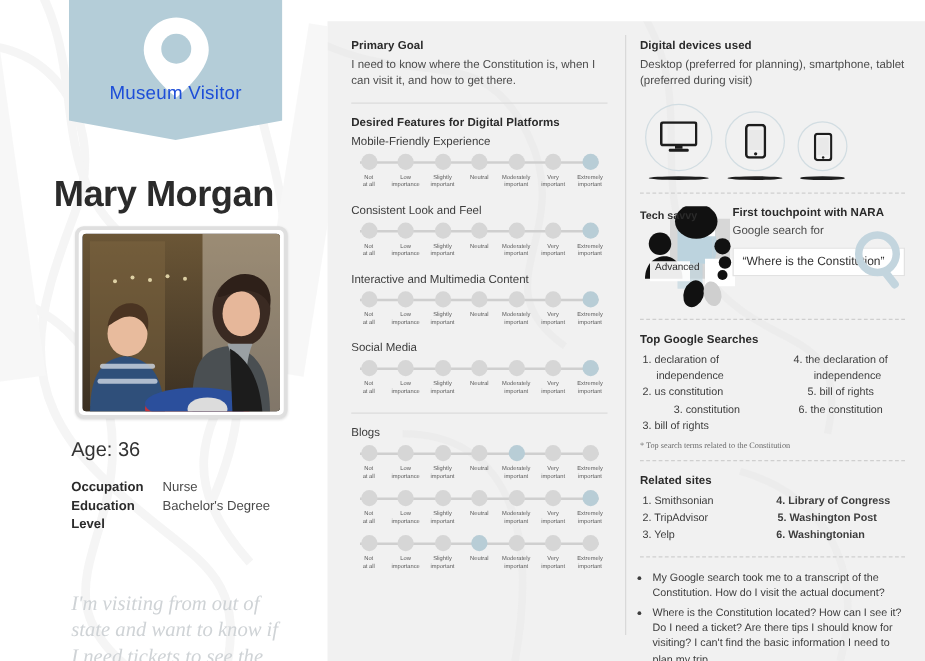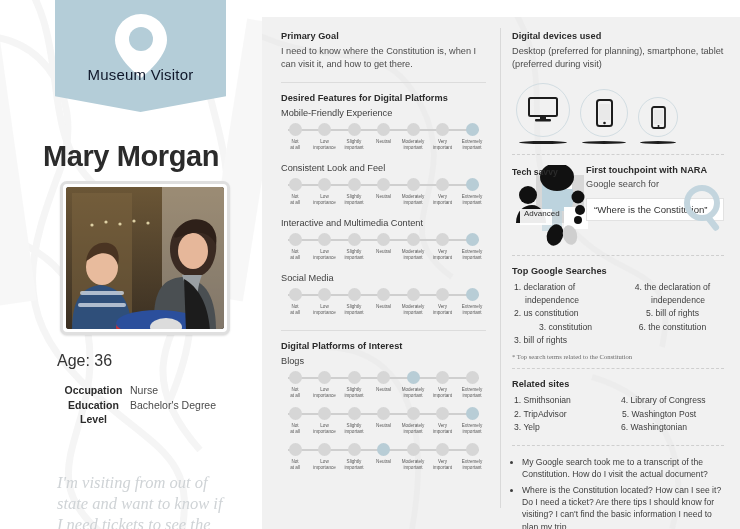--- a/index.html
+++ b/index.html
@@ -19,37 +19,37 @@
   
   .left{position:absolute;left:0;top:0;width:262px;height:529px;}
   .ribbon{
     position:absolute;left:55px;top:0;width:171px;height:112px;
     background:#b4cdd8;
     clip-path:polygon(0 0,100% 0,100% 86%,50% 100%,0 86%);
   }
   .pin{position:absolute;left:50%;top:12px;transform:translateX(-50%);}
   .ribbon-label{
     position:absolute;left:0;right:0;top:66px;text-align:center;
-    color:#0f172a;font-size:15px;letter-spacing:.2px;font-weight:400;
+    color:#1d4ed8;font-size:15px;letter-spacing:.2px;font-weight:400;
   }
   .persona-name{
     position:absolute;left:0;right:0;top:140px;text-align:center;
     font-size:29px;font-weight:bold;color:#2b2b2b;letter-spacing:-.4px;
   }
   .photo-frame{
     position:absolute;left:60px;top:181px;width:164px;height:148px;
     background:#ffffff;border:3px solid #dfdfdf;border-radius:7px;
     box-shadow:0 1px 2px rgba(0,0,0,.12);overflow:hidden;
   }
   .photo-frame .inner{position:absolute;inset:3px;border-radius:3px;overflow:hidden;background:#2c2622;}
 
   .age-line{position:absolute;left:57px;top:352px;font-size:16px;color:#333;}
   .meta{position:absolute;left:57px;top:383px;font-size:10.5px;line-height:14.5px;}
   .meta .row{display:flex;}
-  .meta .k{width:73px;font-weight:bold;color:#2b2b2b;text-align:center;}
+  .meta .k{width:73px;font-weight:bold;color:#2b2b2b;}
   .meta .v{color:#4a4a4a;}
   .quote{
     position:absolute;left:57px;top:436px;width:170px;
     font-family:"Liberation Serif", serif;font-style:italic;
     font-size:16.5px;line-height:21px;color:#cfd3d6;margin-top:36px;
   }
 
   
   .panel{position:absolute;left:262px;top:17px;width:478px;height:512px;background:#f1f1f1;}
   .panel-wm{position:absolute;inset:0;overflow:hidden;opacity:.5;}
@@ -373,21 +373,20 @@
               <div class="dot on"></div>
               <div class="dot-lab">Extremely
 important</div>
             </div>
           </div>
         </div>
       </div>
 
     <div class="hr"></div>
 
-    <h3>Digital Platforms of Interest</h3>
     <div id="digital-platforms">
         <div class="scale-title first">Blogs</div>
         <div class="scale">
           <div class="track"></div>
           <div class="dots">
             <div class="dot-wrap">
               <div class="dot"></div>
               <div class="dot-lab">Not
 at all</div>
             </div>
@@ -604,21 +603,21 @@
 
     <h3>Related sites</h3>
     <div class="twocol">
       <div style="width:50%;">
         <ol id="rs-left" style="list-style: none; padding-left: 2px;">
             <li style="text-indent: -11px; padding-left: 11px;">1. Smithsonian</li>
             <li style="text-indent: -11px; padding-left: 11px;">2. TripAdvisor</li>
             <li style="text-indent: -11px; padding-left: 11px;">3. Yelp</li>
           </ol>
       </div>
-      <div style="width:50%;">
+      <div style="width:50%;font-weight:bold;">
         <ol id="rs-right" style="list-style: none; padding-left: 2px;">
             <li style="text-indent: -11px; padding-left: 11px;">4. Library of Congress</li>
             <li style="text-indent: -11px; padding-left: 12px;">5. Washington Post</li>
             <li style="text-indent: -11px; padding-left: 11px;">6. Washingtonian</li>
           </ol>
       </div>
     </div>
 
     <div class="hr dotted" style="margin-top:10px;"></div>
 

